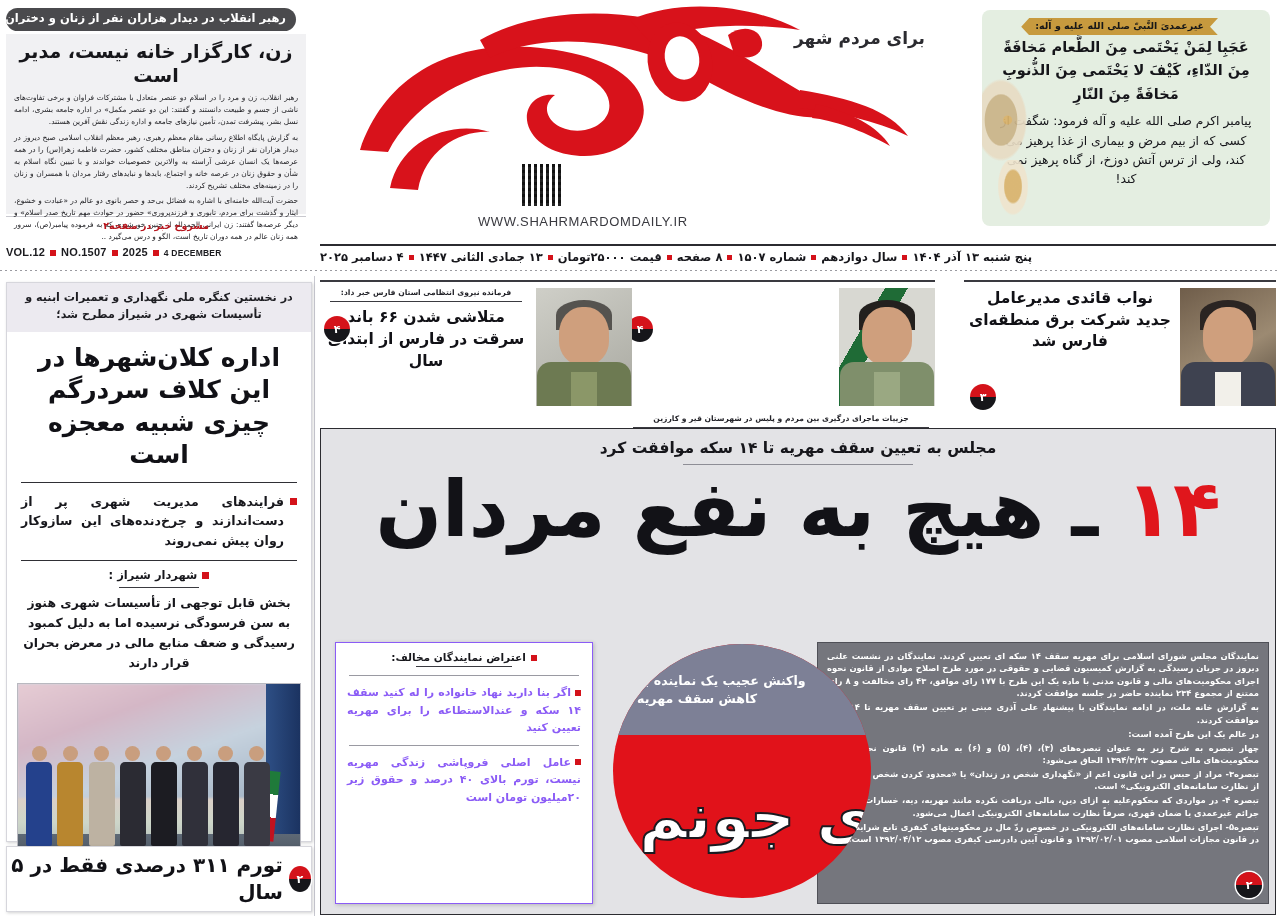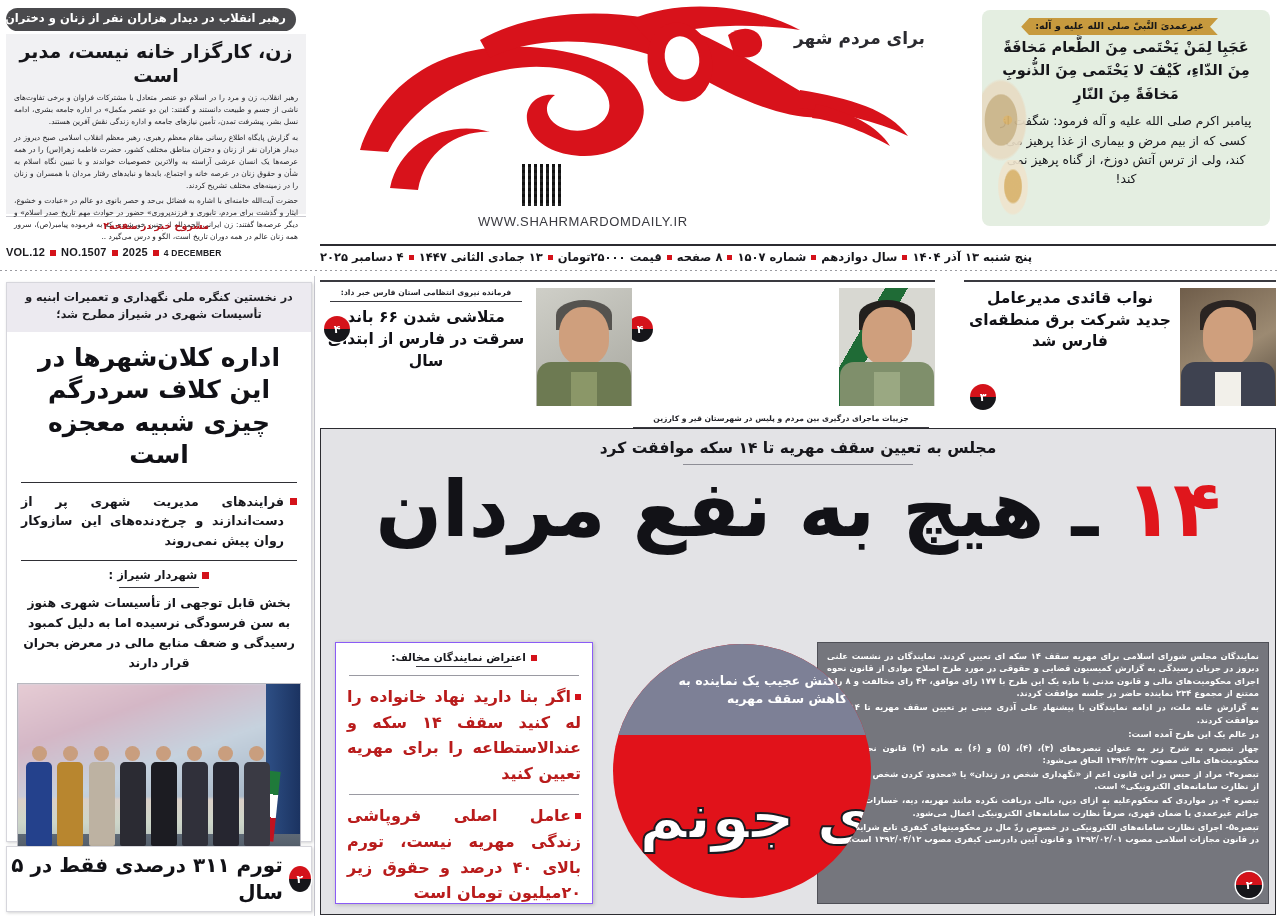--- a/index.html
+++ b/index.html
@@ -250,21 +250,21 @@
   }
   .circle {
     position:relative; width:258px; height:254px; border-radius:50%; overflow:hidden;
     background:#e1121a;
   }
   .circle .top {
     position:absolute; left:0; top:0; width:100%; height:36%;
     background:#7d8096; display:flex; align-items:center; justify-content:center;
   }
   .circle .top span {
-    font-size:12.6px; font-weight:bold; color:#fff; text-align:right; line-height:1.42;
+    font-size:12.6px; font-weight:bold; color:#fff; text-align:left; line-height:1.42;
     padding:0 24px;
   }
   .circle .big {
     position:absolute; left:0; top:36%; width:100%; height:64%;
     display:flex; align-items:center; justify-content:center;
   }
   .circle .big span {
     font-size:62px; font-weight:bold; color:#fff; letter-spacing:-1px;
     -webkit-text-stroke:2px #1a1a20; text-shadow:0 0 0 #000;
     white-space:nowrap;
@@ -273,21 +273,21 @@
   .sidebullets {
     position:absolute; right:676px; top:0; width:258px; height:262px;
     background:#fff; border:1px solid #8b5cf6; box-shadow:1px 1px 4px rgba(0,0,0,.2);
     padding:8px 11px 8px 11px;
   }
   .sb-head { text-align:center; font-size:10.6px; font-weight:bold; color:#17171c; }
   .sb-head .bsq { display:inline-block; width:6px; height:6px; background:#d4121a; margin:0 0 1px 5px; vertical-align:middle; }
   .sb-headrule { width:96px; height:1px; background:#3a3a40; margin:3px auto 5px auto; }
   .sb-lead { font-size:14.4px; font-weight:bold; color:#111116; text-align:center; line-height:1.45; }
   .sb-div { height:1px; background:#9a9aa2; margin:8px 2px; }
-  .sb-item { font-size:16px; font-weight:bold; color:#b91c1c; text-align:justify; line-height:1.6; }
+  .sb-item { font-size:11px; font-weight:bold; color:#8b5cf6; text-align:justify; line-height:1.6; }
   .sb-item .bsq { display:inline-block; width:6px; height:6px; background:#d4121a; margin:0 0 1px 4px; vertical-align:middle; }
 
   .spine { position:absolute; left:314px; top:276px; width:1px; height:640px; background:#c8c8d0; }
 </style>
 </head>
 <body>
 
 <div class="page">
 
   <div class="masthead">

